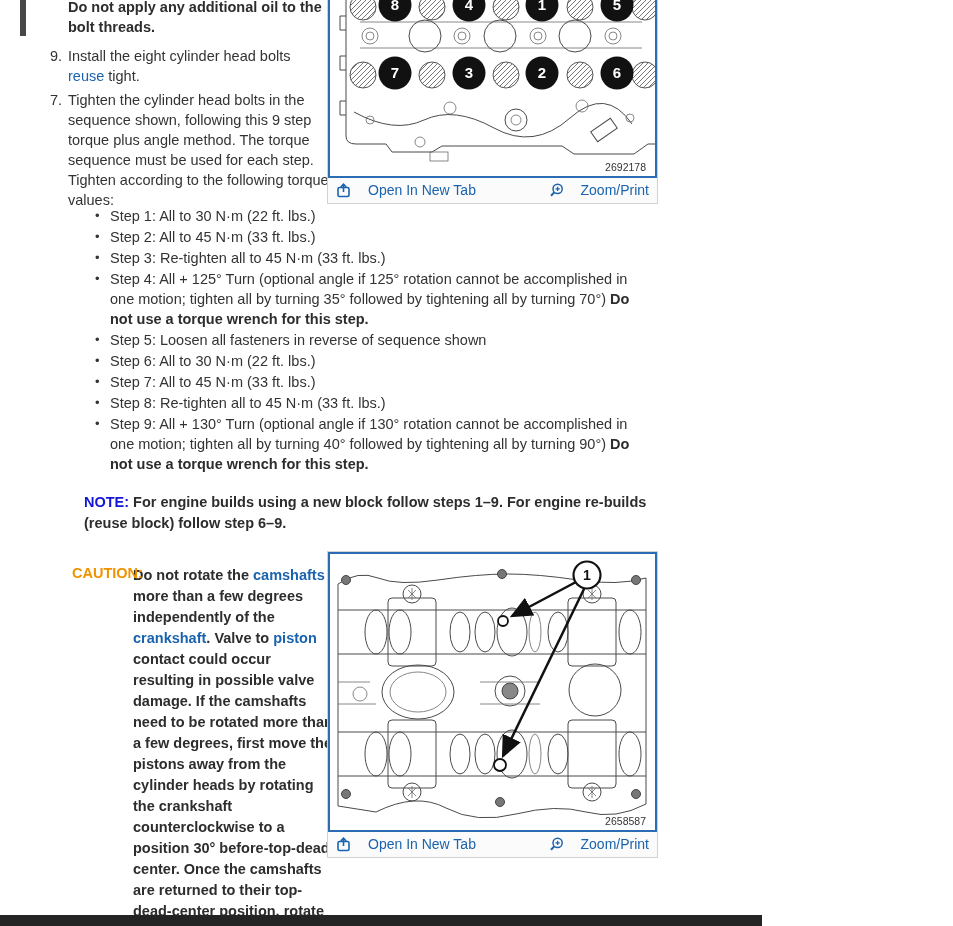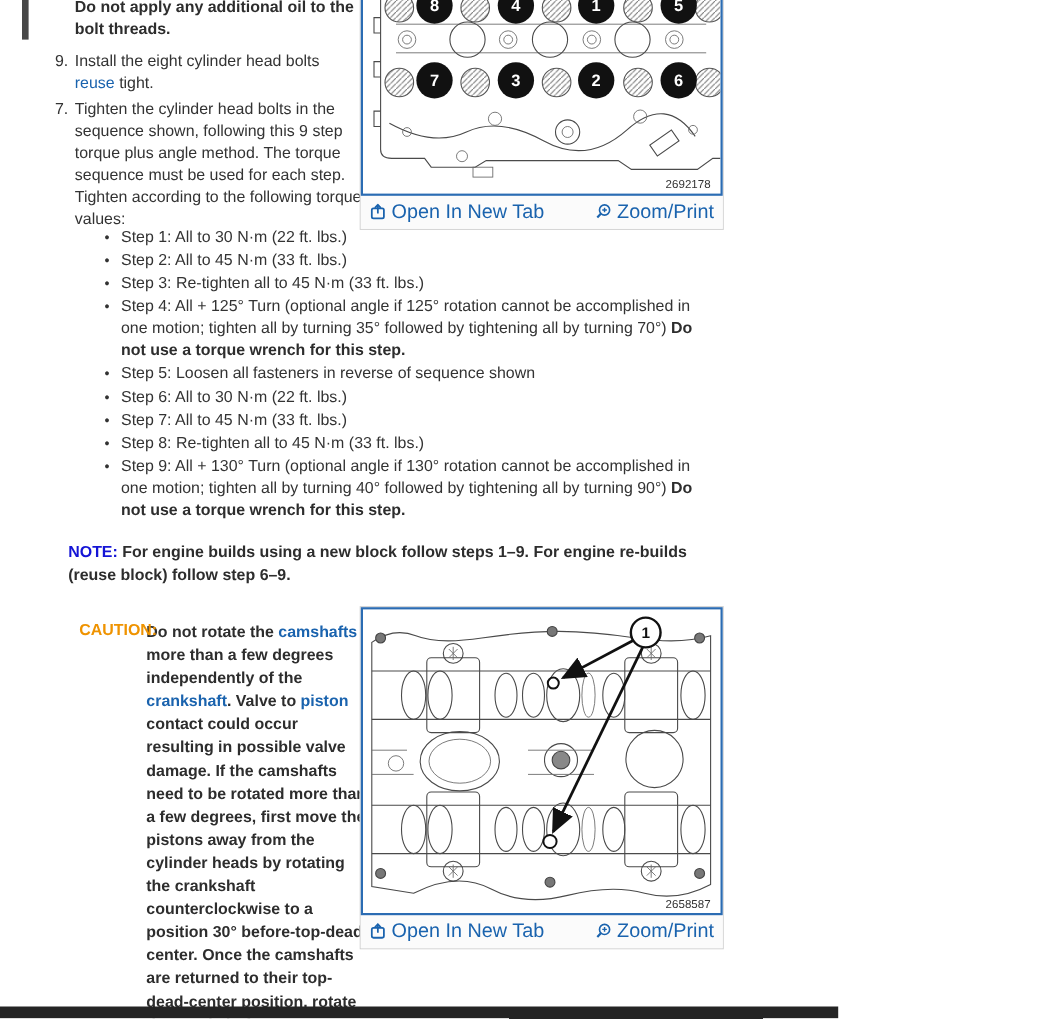--- a/index.html
+++ b/index.html
@@ -24,21 +24,21 @@
 
   a.link, .link { color:#1a63ae; text-decoration:none; cursor:pointer; }
 
   .torque-list { position:absolute; left:95px; top:206px; width:560px; list-style:none; }
   .torque-list li { display:flex; line-height:20px; margin-bottom:1px; }
   .torque-list .bullet { flex:none; width:15px; font-size:13px; line-height:20px; }
   .torque-list .txt { flex:1; }
   .torque-list .emph { font-weight:bold; color:#2d2d2d; }
 
   .note-para {
-    position:absolute; left:62px; top:492px; width:596px;
+    position:absolute; left:84px; top:492px; width:596px;
     font-weight:bold; line-height:21px; color:#2d2d2d;
   }
   .note-label { color:#1414d6; margin-right:4px; }
 
   .caution-block { position:absolute; left:68px; top:565px; width:264px; }
   .caution-label { position:absolute; left:4px; top:0; font-weight:bold; color:#ef9300; }
   .caution-text { margin-left:65px; width:202px; font-weight:bold; line-height:21px; color:#2d2d2d; }
 
   
   .panel {
@@ -47,21 +47,21 @@
   }
   #panel1 { top:-107px; }
   #panel2 { top:551px; }
   .img-area { position:relative; border:2px solid #2b6cb3; background:#fff; overflow:hidden; }
   #panel1 .img-area { height:284px; }
   #panel2 .img-area { height:280px; }
   .panel-footer {
     display:flex; justify-content:space-between; align-items:center;
     padding:4px 8px 5px 8px; background:#fbfbfb;
   }
-  .panel-link { display:flex; align-items:center; gap:5px; color:#1a63ae; font-size:18px; cursor:pointer; }
+  .panel-link { display:flex; align-items:center; gap:17px; color:#1a63ae; font-size:14px; cursor:pointer; }
   .panel-link svg { display:block; }
 
   .fig-num { font-size:10.5px; fill:#333; font-family:"Liberation Sans", sans-serif; }
   .bolt-num { font-size:15px; font-weight:bold; fill:#fff; font-family:"Liberation Sans", sans-serif; }
   .callout-num { font-size:14px; font-weight:bold; fill:#111; font-family:"Liberation Sans", sans-serif; }
 
   .art { stroke:#4a4a4a; stroke-width:1; fill:none; }
   .art-light { stroke:#6a6a6a; stroke-width:0.8; fill:none; }
 
   

